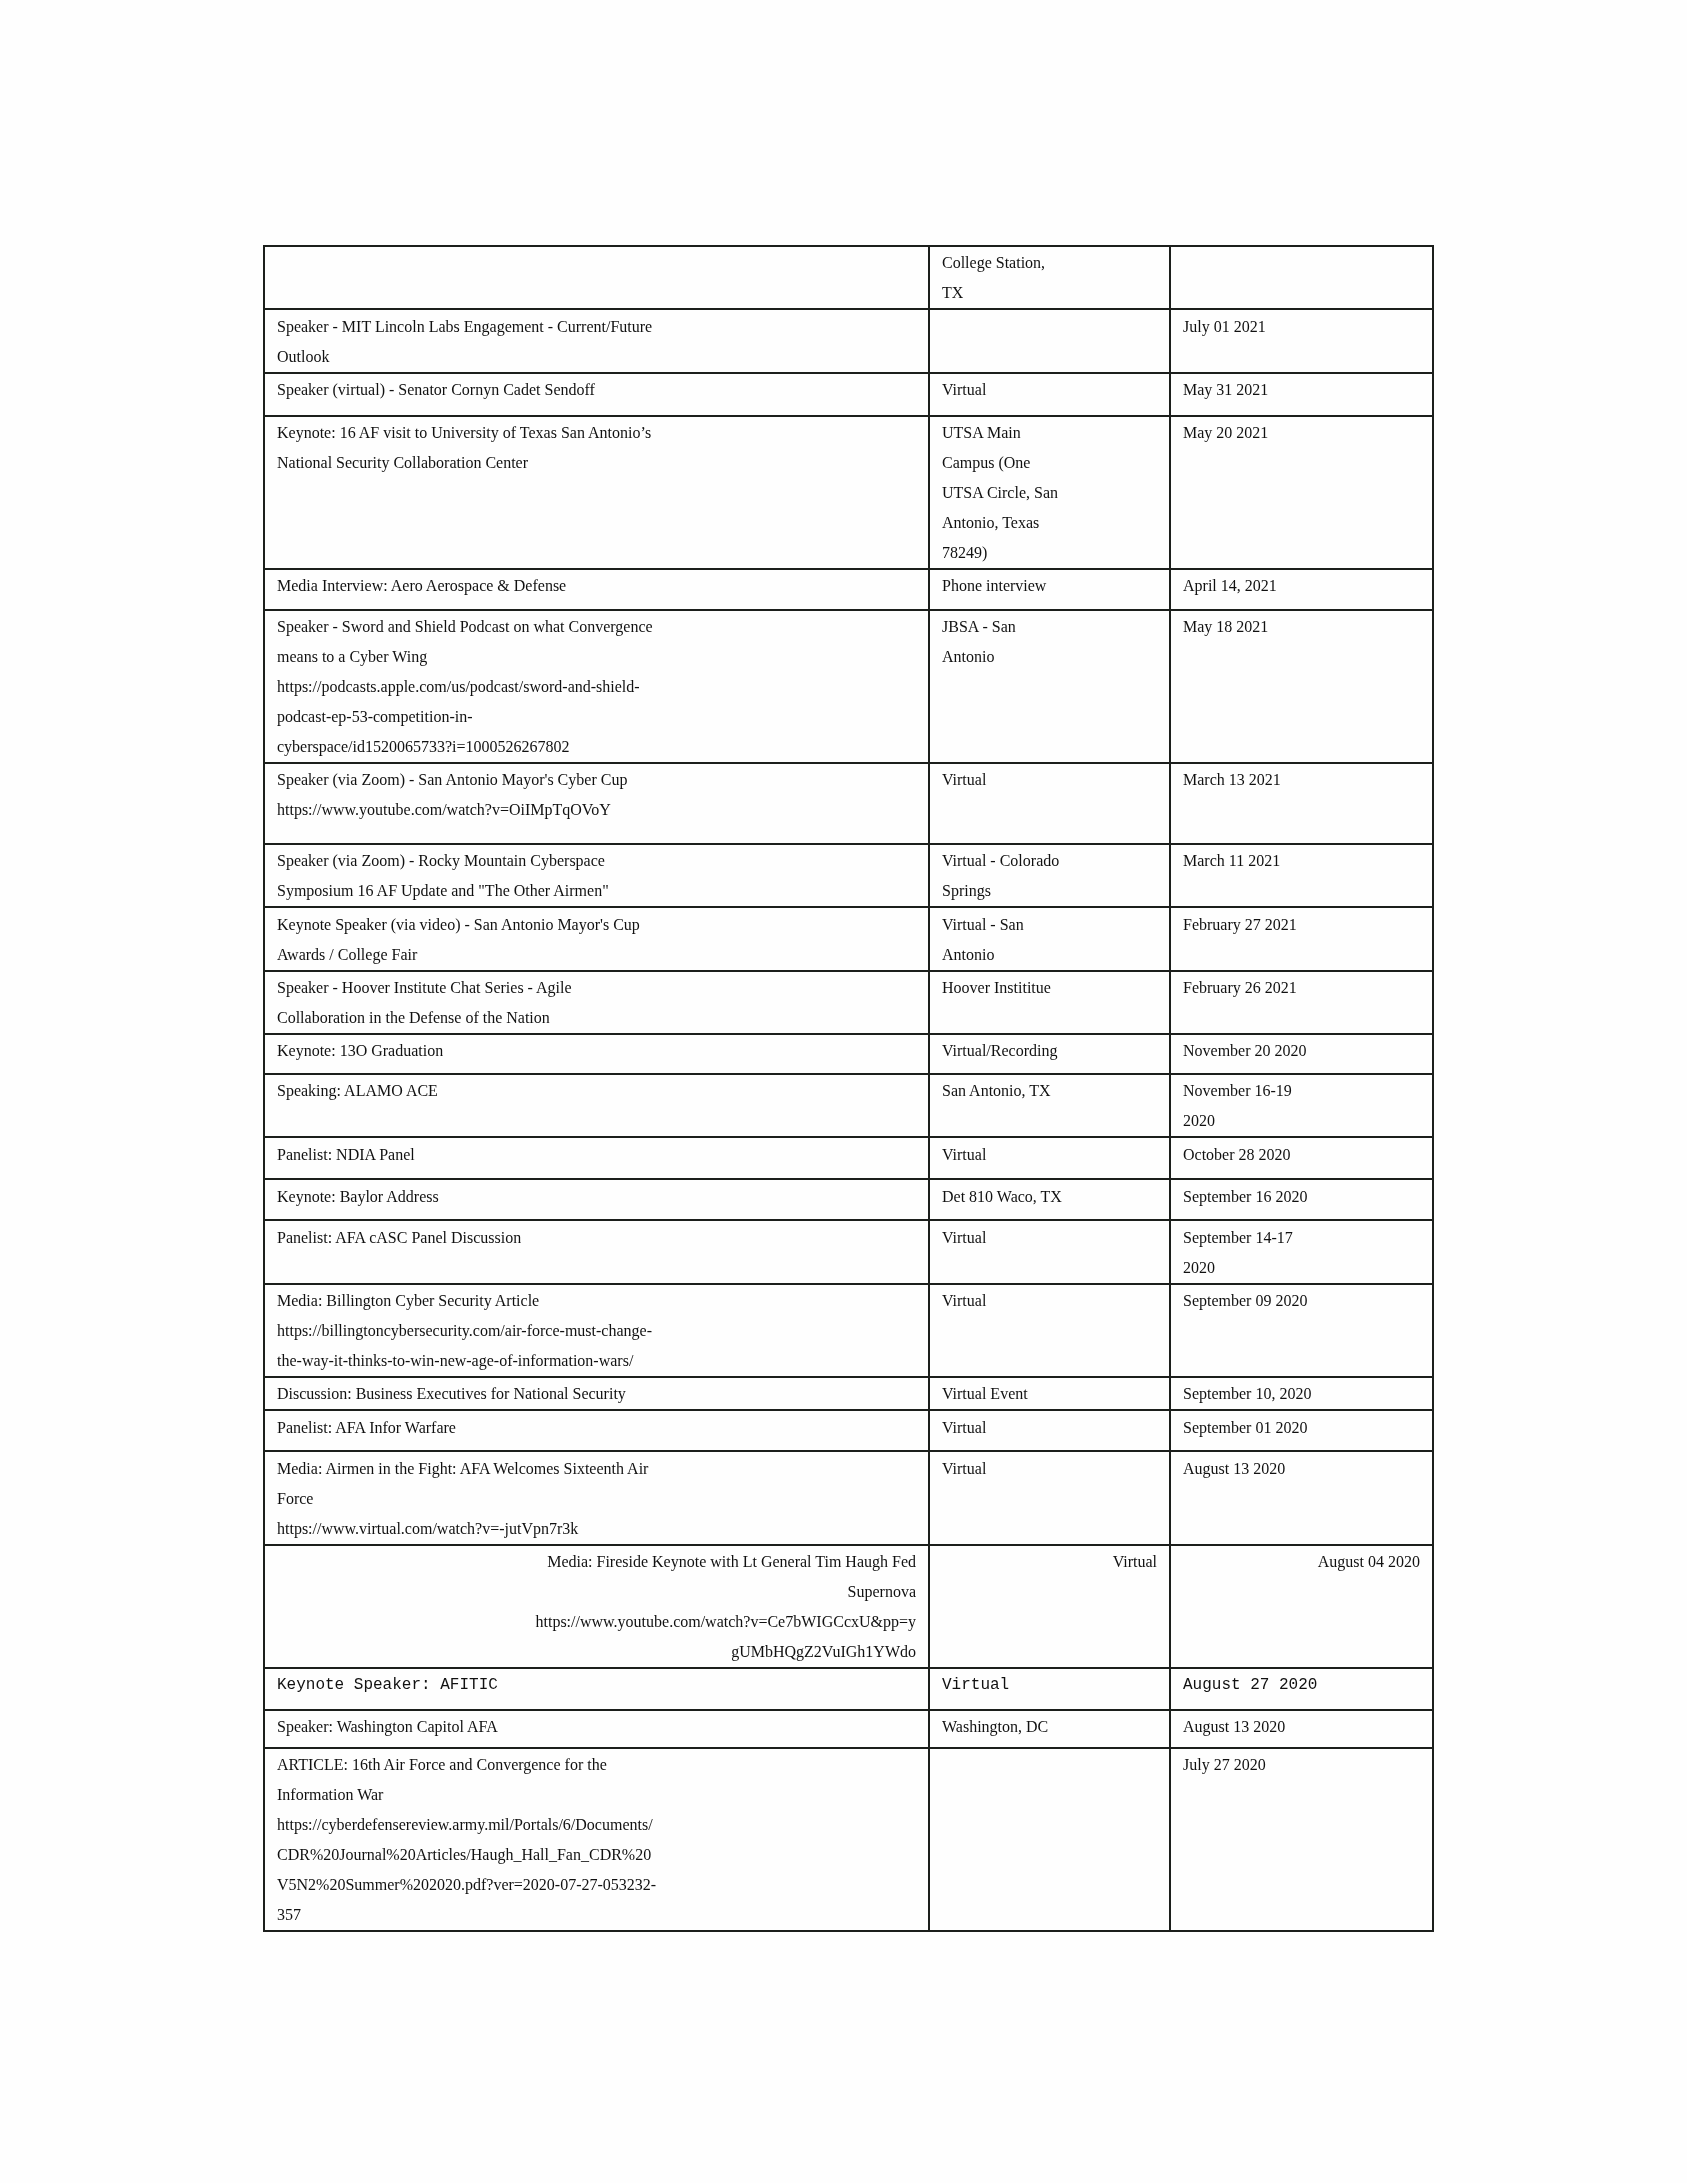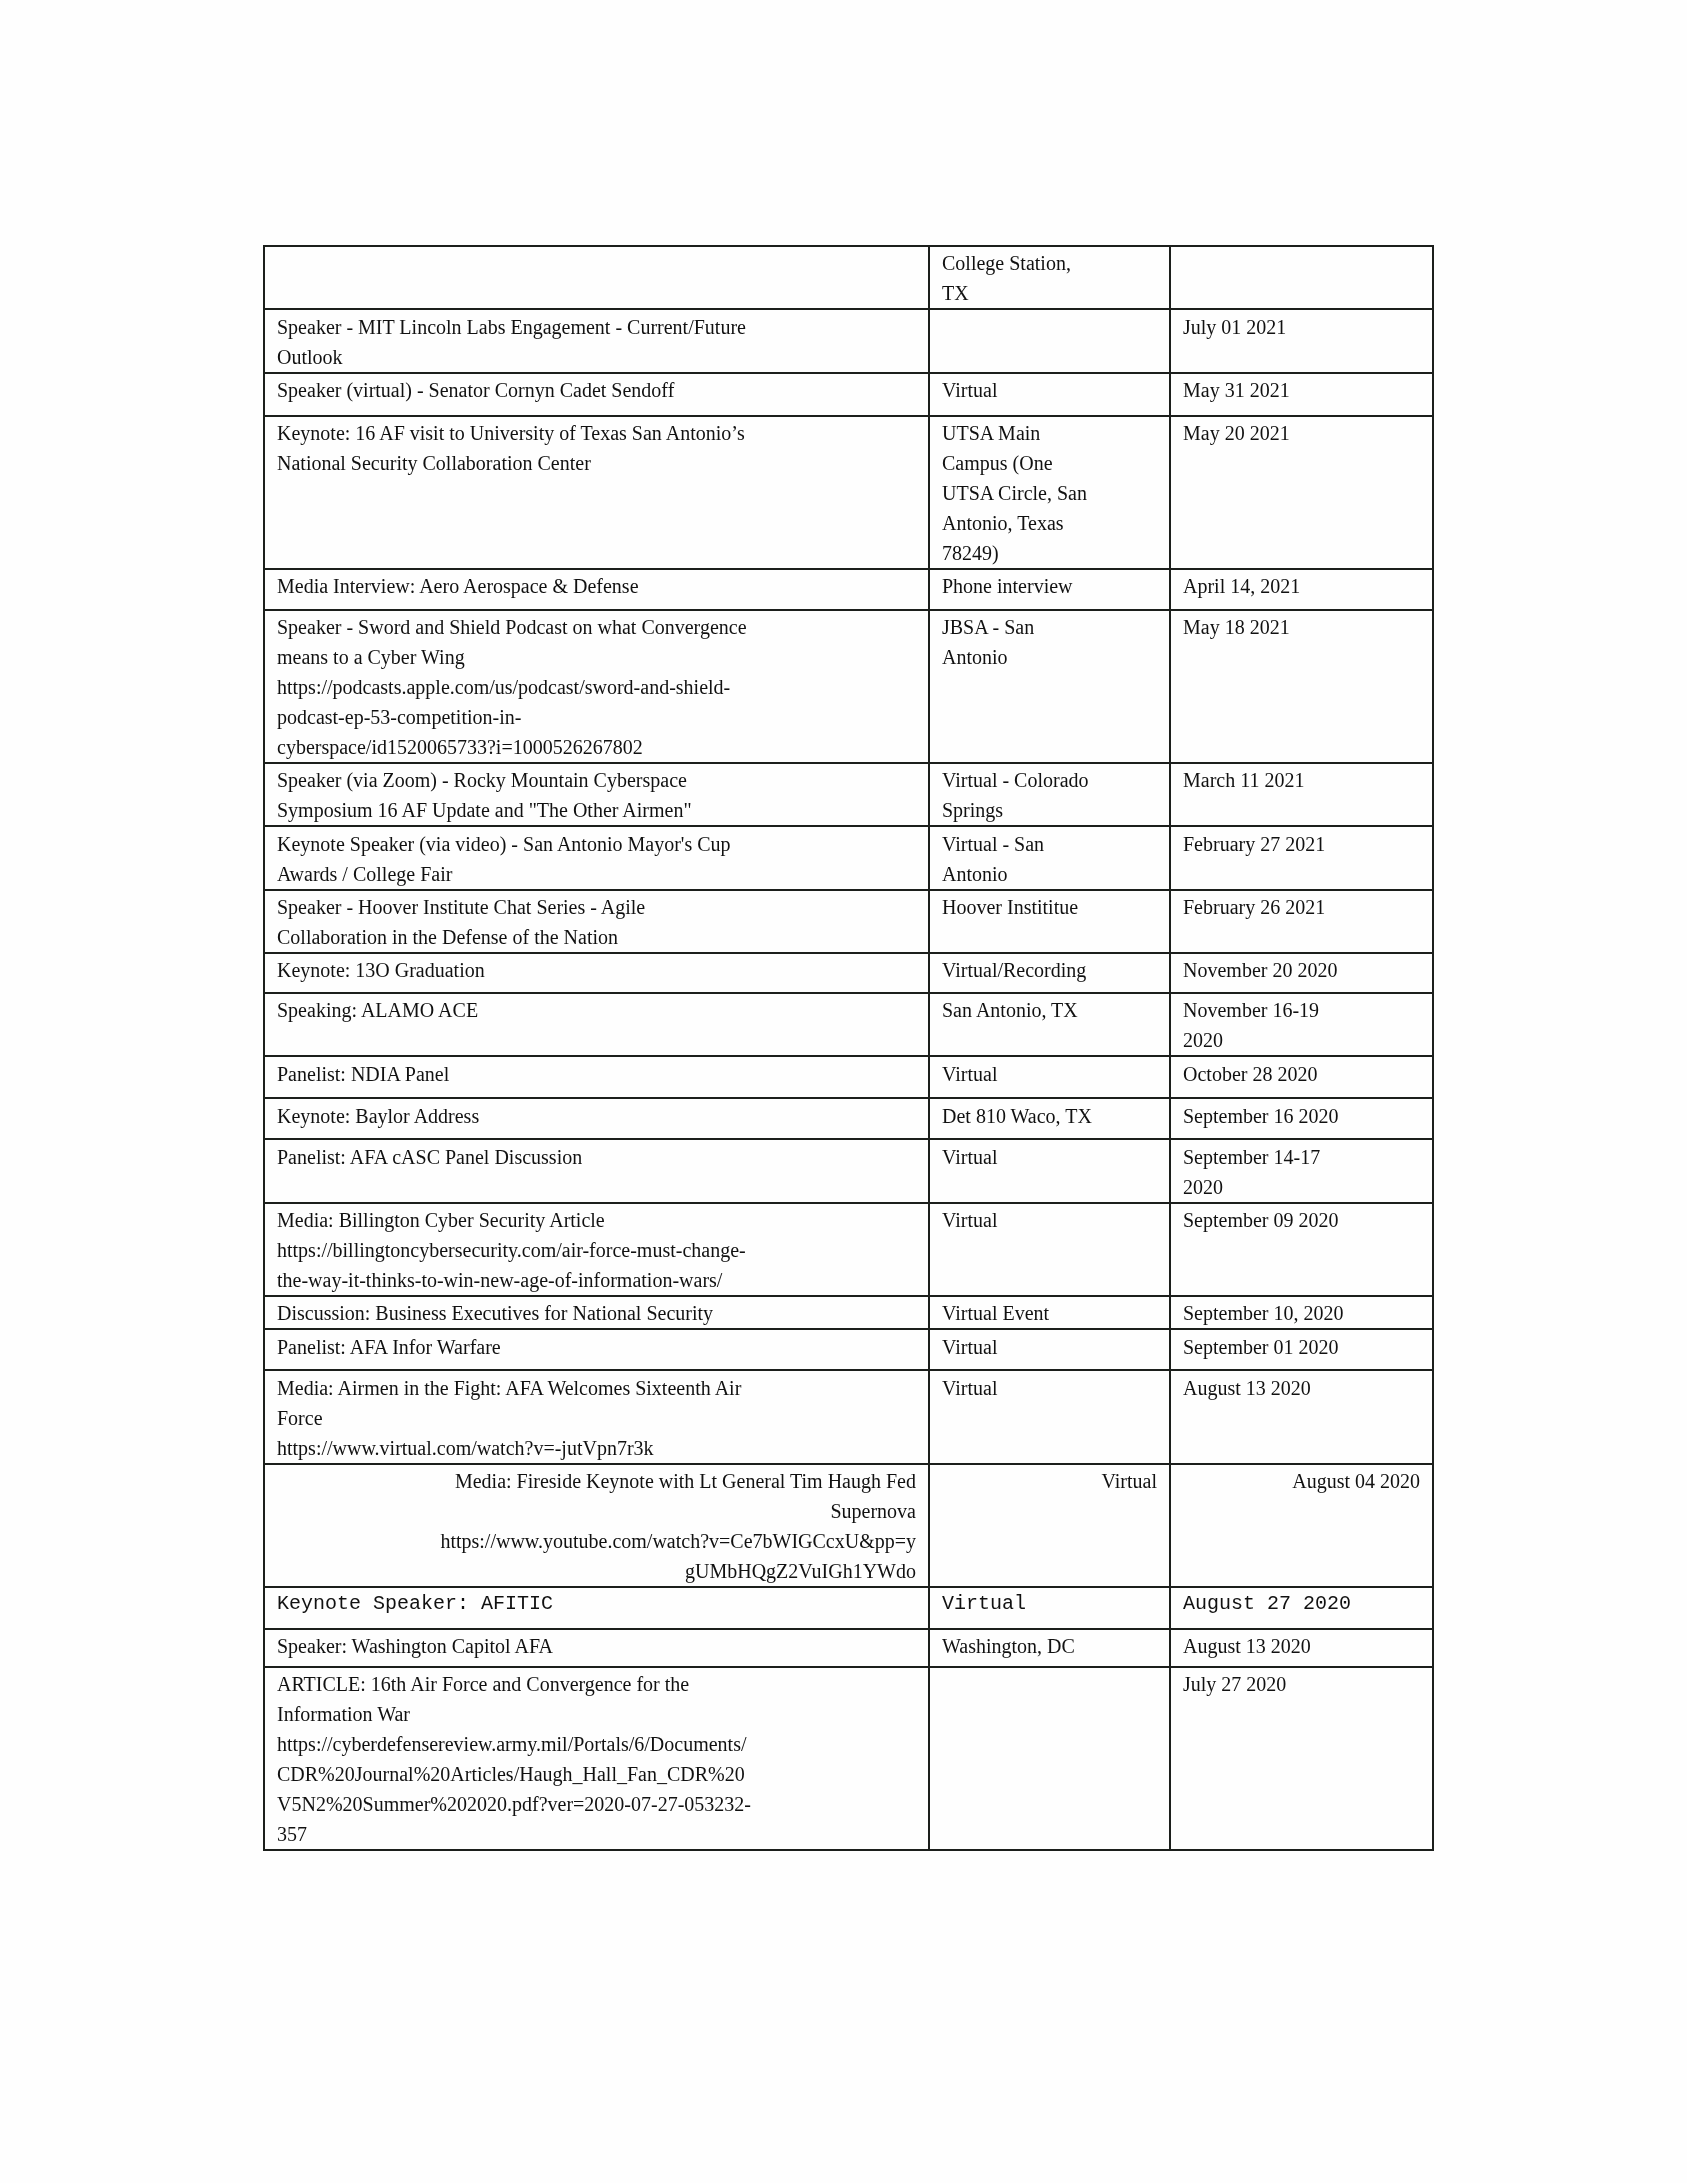--- a/index.html
+++ b/index.html
@@ -3,21 +3,21 @@
 <meta charset="utf-8">
 <style>
   html, body { margin: 0; padding: 0; background: #ffffff; }
   body { width: 1687px; height: 2183px; position: relative; overflow: hidden; }
   .page { position: absolute; left: 0; top: 0; width: 1687px; height: 2183px; background: #fefefe; }
   table.events {
     position: absolute; left: 263px; top: 245px;
     border-collapse: collapse; table-layout: fixed;
     width: 1169px;
     font-family: "Liberation Serif", "DejaVu Serif", serif;
-    font-size: 20px; line-height: 30px; color: #111;
+    font-size: 16px; line-height: 30px; color: #111;
   }
   table.events td {
     border: 2px solid #1c1f1c;
     vertical-align: top;
     padding: 1.3px 12px 0 12px;
     word-wrap: break-word; overflow-wrap: anywhere;
     box-sizing: border-box;
   }
   col.c1 { width: 665px; }
   col.c2 { width: 241px; }
@@ -101,20 +101,32 @@
             <span class="line">cyberspace/id1520065733?i=1000526267802</span>
           </td>
           <td>
             <span class="line">JBSA - San</span>
             <span class="line">Antonio</span>
           </td>
           <td>
             <span class="line">May 18 2021</span>
           </td>
         </tr>
+        <tr style="height: 81px;">
+          <td class="mid">
+            <span class="line">Speaker (via Zoom) - San Antonio Mayor's Cyber Cup</span>
+            <span class="line">https://www.youtube.com/watch?v=OiIMpTqOVoY</span>
+          </td>
+          <td>
+            <span class="line">Virtual</span>
+          </td>
+          <td>
+            <span class="line">March 13 2021</span>
+          </td>
+        </tr>
         <tr style="height: 58px;">
           <td>
             <span class="line">Speaker (via Zoom) - Rocky Mountain Cyberspace</span>
             <span class="line">Symposium 16 AF Update and "The Other Airmen"</span>
           </td>
           <td>
             <span class="line">Virtual - Colorado</span>
             <span class="line">Springs</span>
           </td>
           <td>

